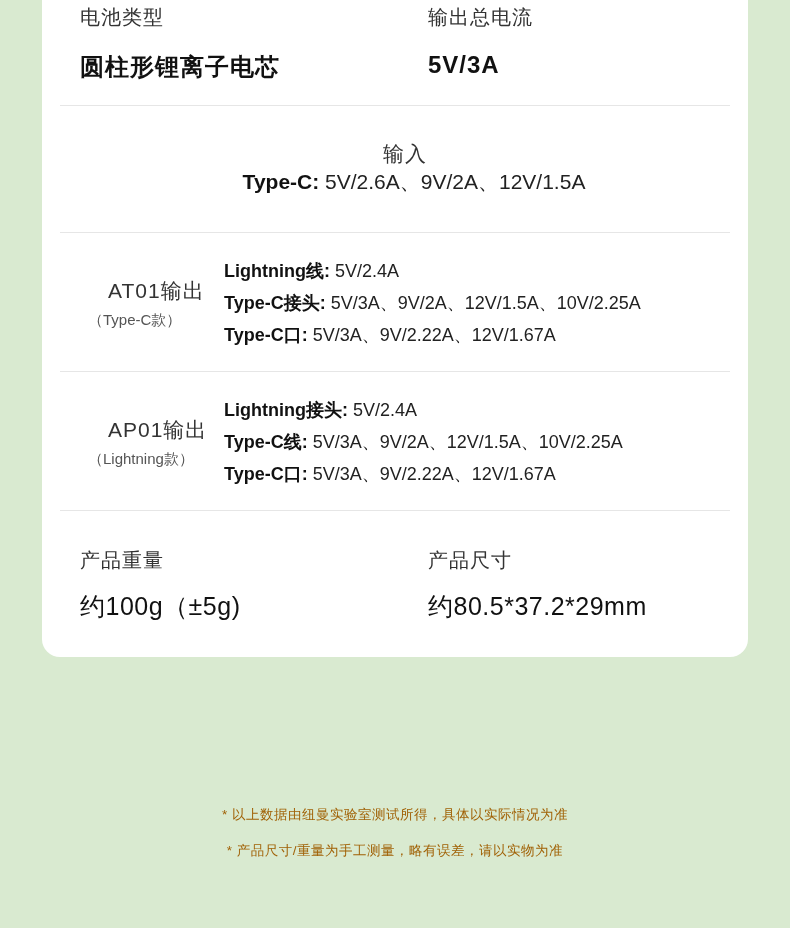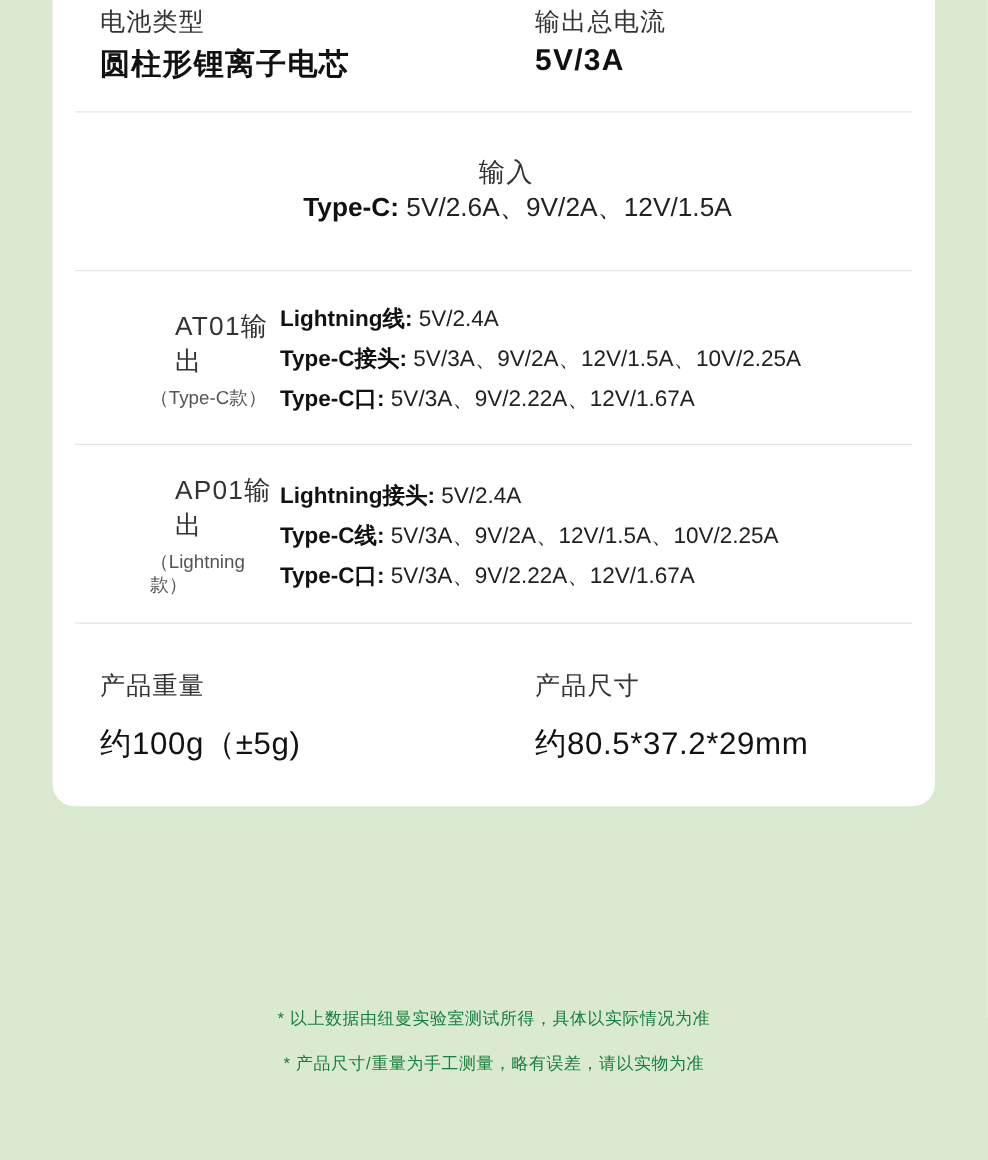--- a/index.html
+++ b/index.html
@@ -46,21 +46,21 @@
   }
   .spec-col {
     box-sizing: border-box;
   }
   .spec-col.first { width: 372px; padding-left: 38px; }
   .spec-col.second { width: 300px; padding-left: 14px; }
   .spec-label {
     font-size: 20px;
     color: #333333;
     letter-spacing: 1px;
-    margin-bottom: 4px;
+    margin-bottom: 20px;
   }
   .spec-value {
     font-size: 24px;
     font-weight: bold;
     color: #111111;
     letter-spacing: 1px;
   }
 
   
   .input-row {
@@ -86,21 +86,21 @@
 
   
   .out-row {
     display: flex;
     padding: 22px 0 20px 0;
     align-items: center;
   }
   .out-left {
     width: 180px;
     box-sizing: border-box;
-    padding-left: 58px;
+    padding-left: 26px;
     text-align: left;
   }
   .out-title {
     font-size: 21px;
     color: #333333;
     letter-spacing: 1px;
     margin-left: 40px;
   }
   .out-sub {
     font-size: 15px;
@@ -147,21 +147,21 @@
   
   .notes {
     position: absolute;
     left: 0;
     top: 806px;
     width: 790px;
     text-align: center;
   }
   .note {
     font-size: 13.5px;
-    color: #15803d;
+    color: #a16207;
     letter-spacing: 0.5px;
     margin-bottom: 18px;
   }
 </style>
 </head>
 <body>
 
 <div class="page">
 
   <div class="card">

